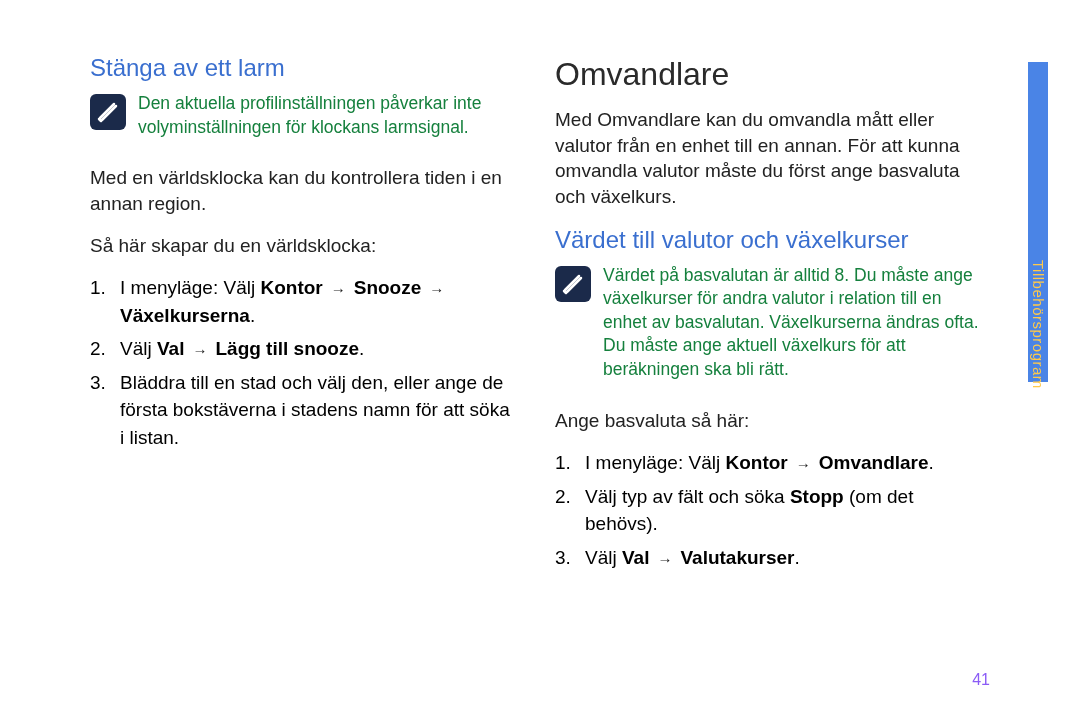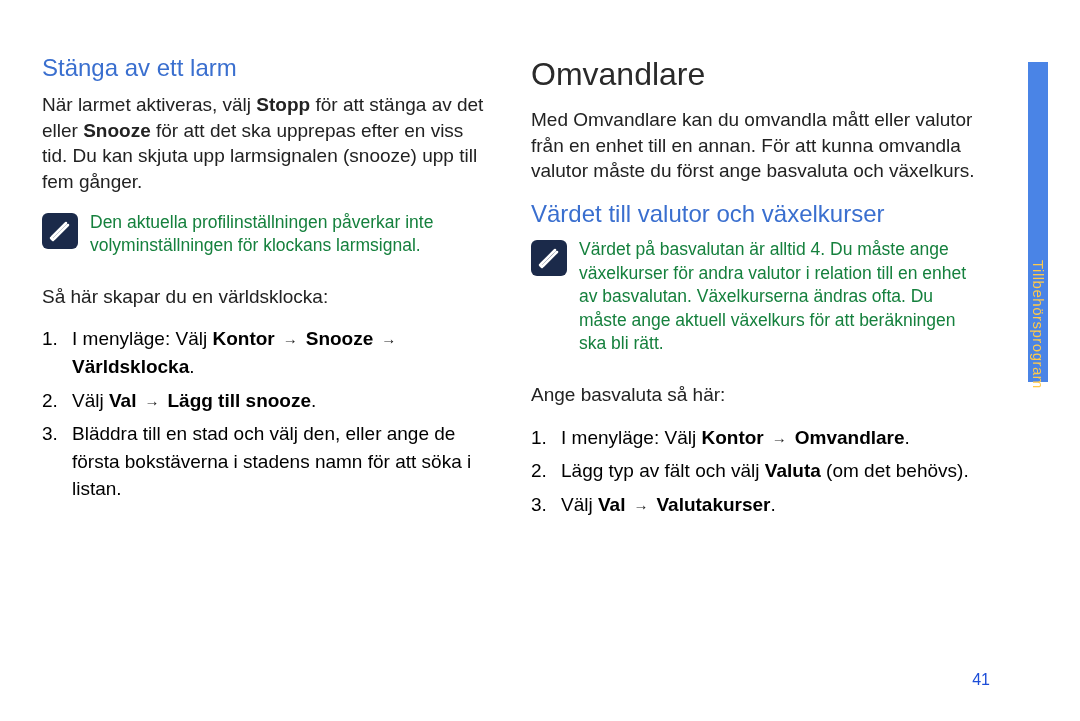--- a/index.html
+++ b/index.html
@@ -1,21 +1,21 @@
 <!DOCTYPE html>
 <html><head>
 <meta charset="utf-8">
 <style>
   * { box-sizing: border-box; margin: 0; padding: 0; }
   html, body { width: 1080px; height: 721px; background: #fff; font-family: Arial, Helvetica, sans-serif; color: #000; }
   .page {
     position: relative;
     width: 1080px;
     height: 721px;
-    padding: 50px 70px 30px 42px;
+    padding: 50px 70px 30px 90px;
   }
   .columns {
     display: flex;
     gap: 40px;
   }
   .col {
     flex: 1;
     min-width: 0;
   }
   .h-chapter {
@@ -88,56 +88,54 @@
     font-size: 15px;
     color: #ffc94a;
     letter-spacing: 0.5px;
     white-space: nowrap;
   }
   .page-num {
     position: absolute;
     right: 90px;
     bottom: 32px;
     font-size: 16px;
-    color: #1d4ed8;
+    color: #8b5cf6;
   }
 </style>
 </head>
 <body>
 
 <div class="page">
 
   <div class="columns">
 
     <div class="col">
 
       <h2 class="h-section">Stänga av ett larm</h2>
 
-      <p class="para">
-        <span>När larmet aktiveras, välj </span><span class="bold">Stopp</span><span> för att stänga av det eller </span><span class="bold">Snooze</span><span> för att det ska upprepas efter en viss tid. Du kan skjuta upp larmsignalen (snooze) upp till fem gånger.</span>
-      </p>
 
       <div class="note-box">
         <div class="note-icon">
           <svg viewBox="0 0 24 24">
               <path d="M4 18 L18 4 M6 20 L20 6" stroke="#ffffff" stroke-width="2.5" stroke-linecap="round" fill="none"></path>
               <path d="M3 19 L5 21" stroke="#ffffff" stroke-width="2.5" stroke-linecap="round"></path>
             </svg>
         </div>
         <div class="note-text">Den aktuella profilinställningen påverkar inte volyminställningen för klockans larmsignal.</div>
       </div>
 
 
+      <p class="para">Med en världsklocka kan du kontrollera tiden i en annan region.</p>
       <p class="para" style="">Så här skapar du en världsklocka:</p>
 
       <ol>
         <li>
           <span class="li-num">1.</span>
           <span class="li-body">
-            <span>I menyläge: Välj </span><span class="bold">Kontor</span><span class="arrow-sep">→</span><span class="bold">Snooze</span><span class="arrow-sep">→</span><span class="bold">Världsklocka</span><span>.</span>
+            <span>I menyläge: Välj </span><span class="bold">Kontor</span><span class="arrow-sep">→</span><span class="bold">Snooze</span><span class="arrow-sep">→</span><span class="bold">Växelkurserna</span><span>.</span>
           </span>
         </li>
         <li>
           <span class="li-num">2.</span>
           <span class="li-body">
             <span>Välj </span><span class="bold">Val</span><span class="arrow-sep">→</span><span class="bold">Lägg till snooze</span><span>.</span>
           </span>
         </li>
         <li>
           <span class="li-num">3.</span>
@@ -155,36 +153,36 @@
 
       <h2 class="h-section">Värdet till valutor och växelkurser</h2>
 
       <div class="note-box">
         <div class="note-icon">
           <svg viewBox="0 0 24 24">
               <path d="M4 18 L18 4 M6 20 L20 6" stroke="#ffffff" stroke-width="2.5" stroke-linecap="round" fill="none"></path>
               <path d="M3 19 L5 21" stroke="#ffffff" stroke-width="2.5" stroke-linecap="round"></path>
             </svg>
         </div>
-        <div class="note-text">Värdet på basvalutan är alltid 4. Du måste ange växelkurser för andra valutor i relation till en enhet av basvalutan. Växelkurserna ändras ofta. Du måste ange aktuell växelkurs för att beräkningen ska bli rätt.</div>
+        <div class="note-text">Värdet på basvalutan är alltid 8. Du måste ange växelkurser för andra valutor i relation till en enhet av basvalutan. Växelkurserna ändras ofta. Du måste ange aktuell växelkurs för att beräkningen ska bli rätt.</div>
       </div>
 
       <p class="para" style="">Ange basvaluta så här:</p>
 
       <ol>
         <li>
           <span class="li-num">1.</span>
           <span class="li-body">
             <span>I menyläge: Välj </span><span class="bold">Kontor</span><span class="arrow-sep">→</span><span class="bold">Omvandlare</span><span>.</span>
           </span>
         </li>
         <li>
           <span class="li-num">2.</span>
           <span class="li-body">
-            <span>Lägg typ av fält och välj </span><span class="bold">Valuta</span><span> (om det behövs).</span>
+            <span>Välj typ av fält och söka </span><span class="bold">Stopp</span><span> (om det behövs).</span>
           </span>
         </li>
         <li>
           <span class="li-num">3.</span>
           <span class="li-body">
             <span>Välj </span><span class="bold">Val</span><span class="arrow-sep">→</span><span class="bold">Valutakurser</span><span>.</span>
           </span>
         </li>
       </ol>
 

